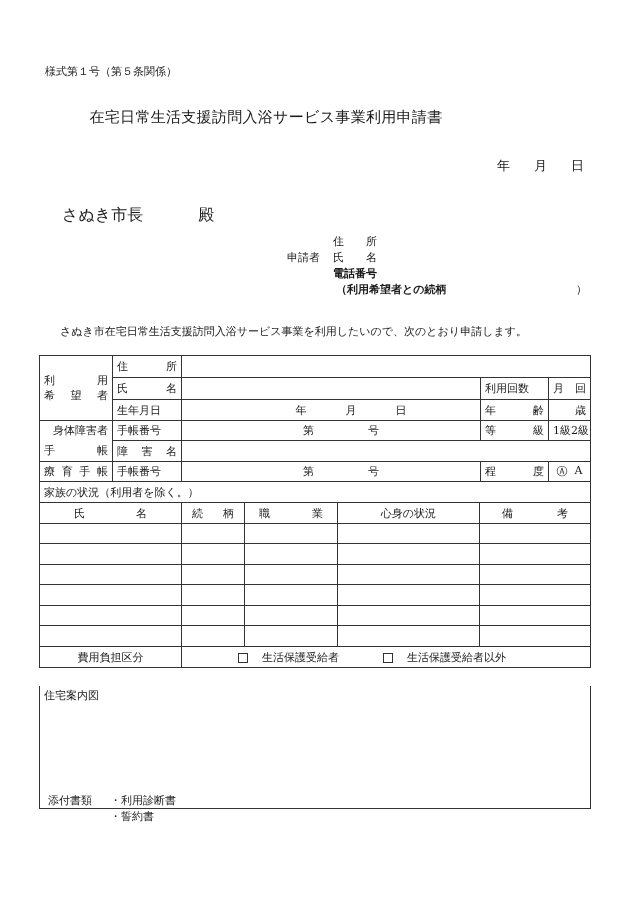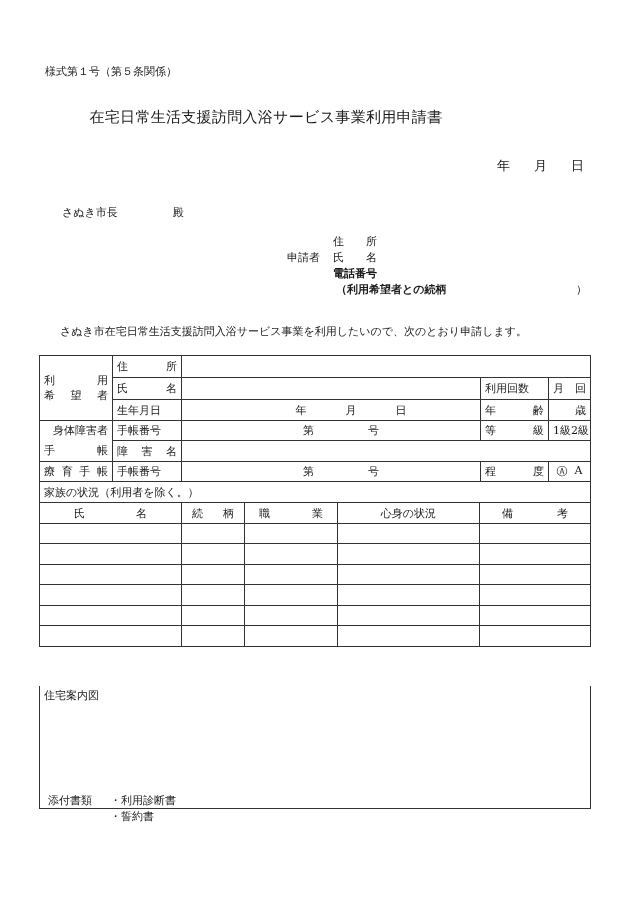--- a/index.html
+++ b/index.html
@@ -3,21 +3,21 @@
 <meta charset="utf-8">
 <style>
   html, body { margin:0; padding:0; background:#ffffff; }
   body { width:630px; height:903px; position:relative; overflow:hidden;
          font-family:"DejaVu Serif","Liberation Serif",serif; color:#1a1a1a; font-size:11px; }
   .abs { position:absolute; white-space:nowrap; }
   #form-no { left:45px; top:64px; font-size:11px; }
   #title { left:0; width:532px; text-align:center; top:108px; font-size:15px; letter-spacing:0.3px; }
   #date { left:497px; top:157px; font-size:13px; }
   #date span { display:inline-block; }
-  #addressee { left:62px; top:205px; font-size:11px; }
+  #addressee { left:62px; top:205px; font-size:16px; }
   #addressee .dono { margin-left:55px; }
   .appl { font-size:11px; }
   #intro { left:60px; top:324px; font-size:11px; }
 
   table.grid { position:absolute; border-collapse:collapse; table-layout:fixed; }
   table.grid td { border:1px solid #333; padding:0 4px; font-size:11px; overflow:hidden; white-space:nowrap; }
   #main-table { left:39px; top:355px; width:551px; }
   .dist { display:flex; justify-content:space-between; }
   .center { text-align:center; }
   .right { text-align:right; }
@@ -262,20 +262,29 @@
         <td></td>
         <td></td>
       </tr>
   <tr style="height:21px">
         <td></td>
         <td></td>
         <td></td>
         <td></td>
         <td></td>
       </tr>
+  <tr style="height:21px">
+    <td class="center">費用負担区分</td>
+    <td colspan="4">
+      <div style="display:flex;padding-left:52px;">
+        <span><span class="checkbox"></span><span>生活保護受給者</span></span>
+        <span style="margin-left:44px;"><span class="checkbox"></span><span>生活保護受給者以外</span></span>
+      </div>
+    </td>
+  </tr>
 </tbody>
   </table>
 
 <div id="map-box">
   <div id="map-label">住宅案内図</div>
 </div>
 
 <div class="abs" id="attach">
   <span>添付書類</span>
   <div class="items">

